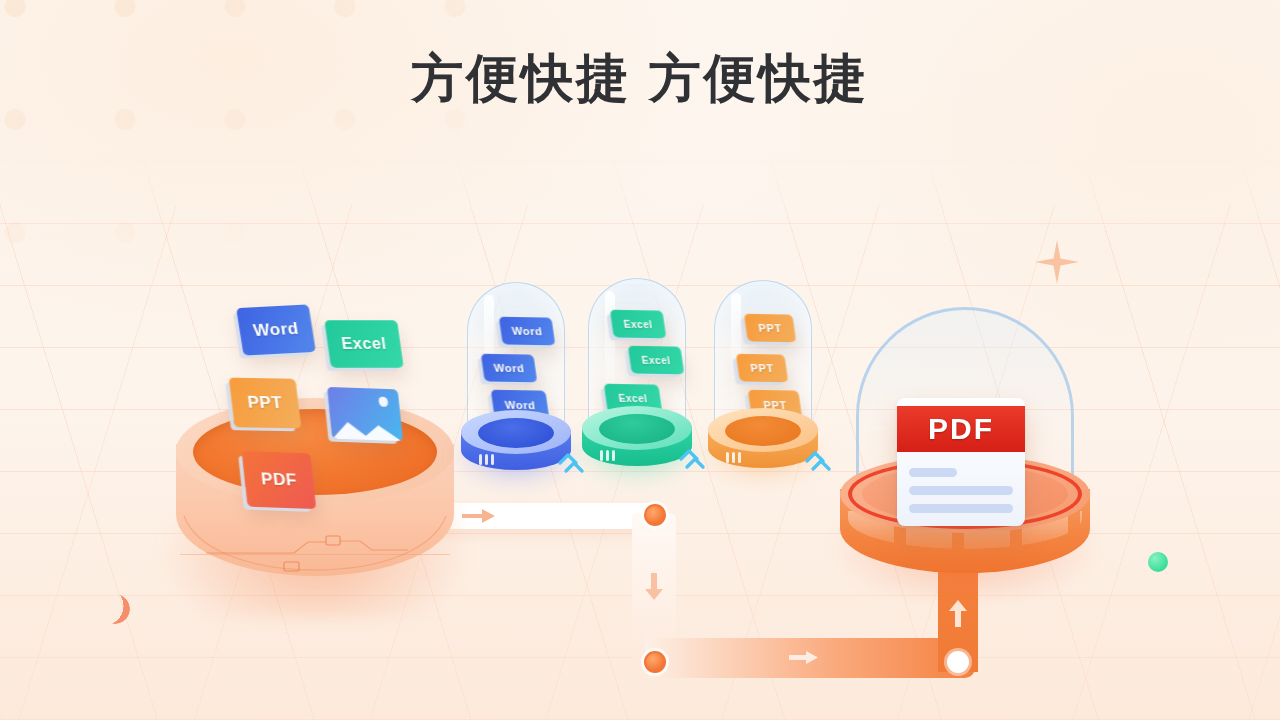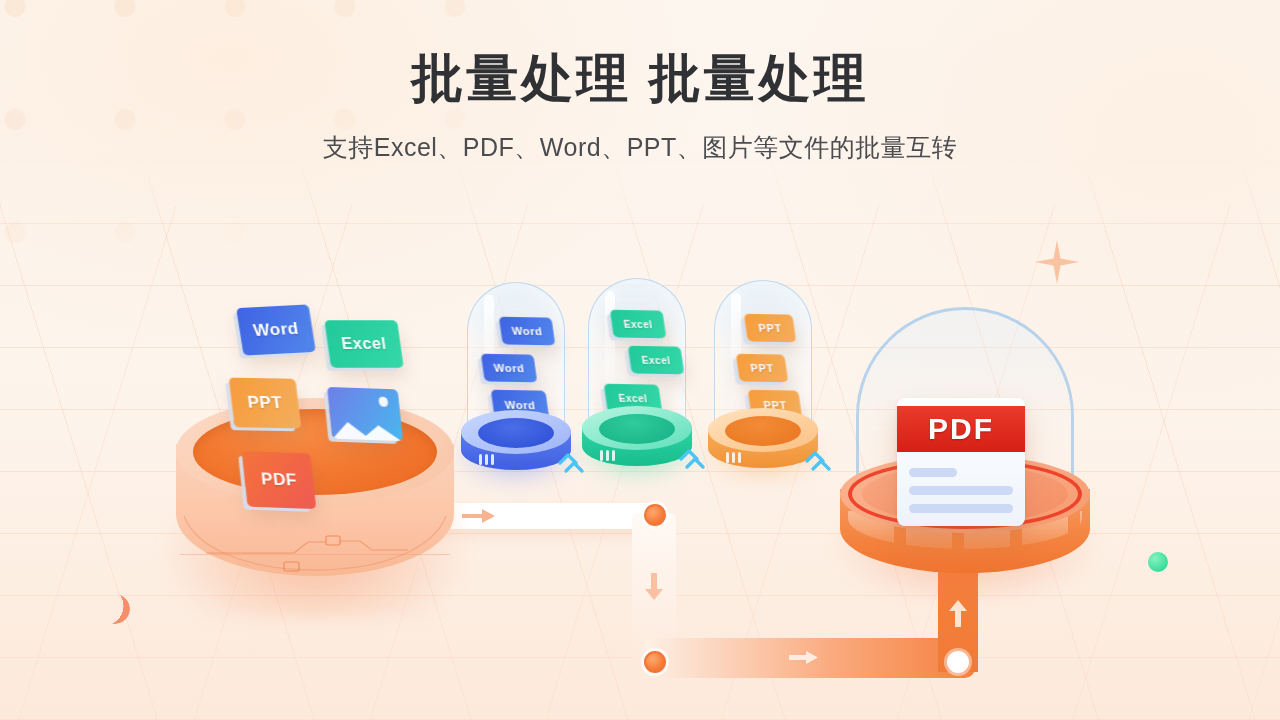--- a/index.html
+++ b/index.html
@@ -291,22 +291,21 @@
 
 <div id="stage">
 
   <div class="bg-base"></div>
   <div class="bg-dots"></div>
   <div class="bg-grid"></div>
   <div class="bg-grid2"></div>
   <div class="bg-warm-floor"></div>
 
   <div class="header">
-    <div class="title">批量处理 批量处理</div>
-    <div class="subtitle">支持Excel、PDF、Word、PPT、图片等文件的批量互转</div>
+    <div class="title">方便快捷 方便快捷</div>
   </div>
 
   <div class="star4" style="left:1035px; top:240px;"></div>
   <div class="green-dot" style="left:1148px; top:552px;"></div>
   <div class="crescent" style="left:100px;  top:594px;"></div>
 
   <div class="belt belt-h1"></div>
   <div class="arrow" style="left:462px; top:508px;">
     <svg width="34" height="16" viewBox="0 0 34 16">
         <path d="M0 6 H20 V1 L33 8 L20 15 V10 H0 Z" fill="#f8b491"></path>

